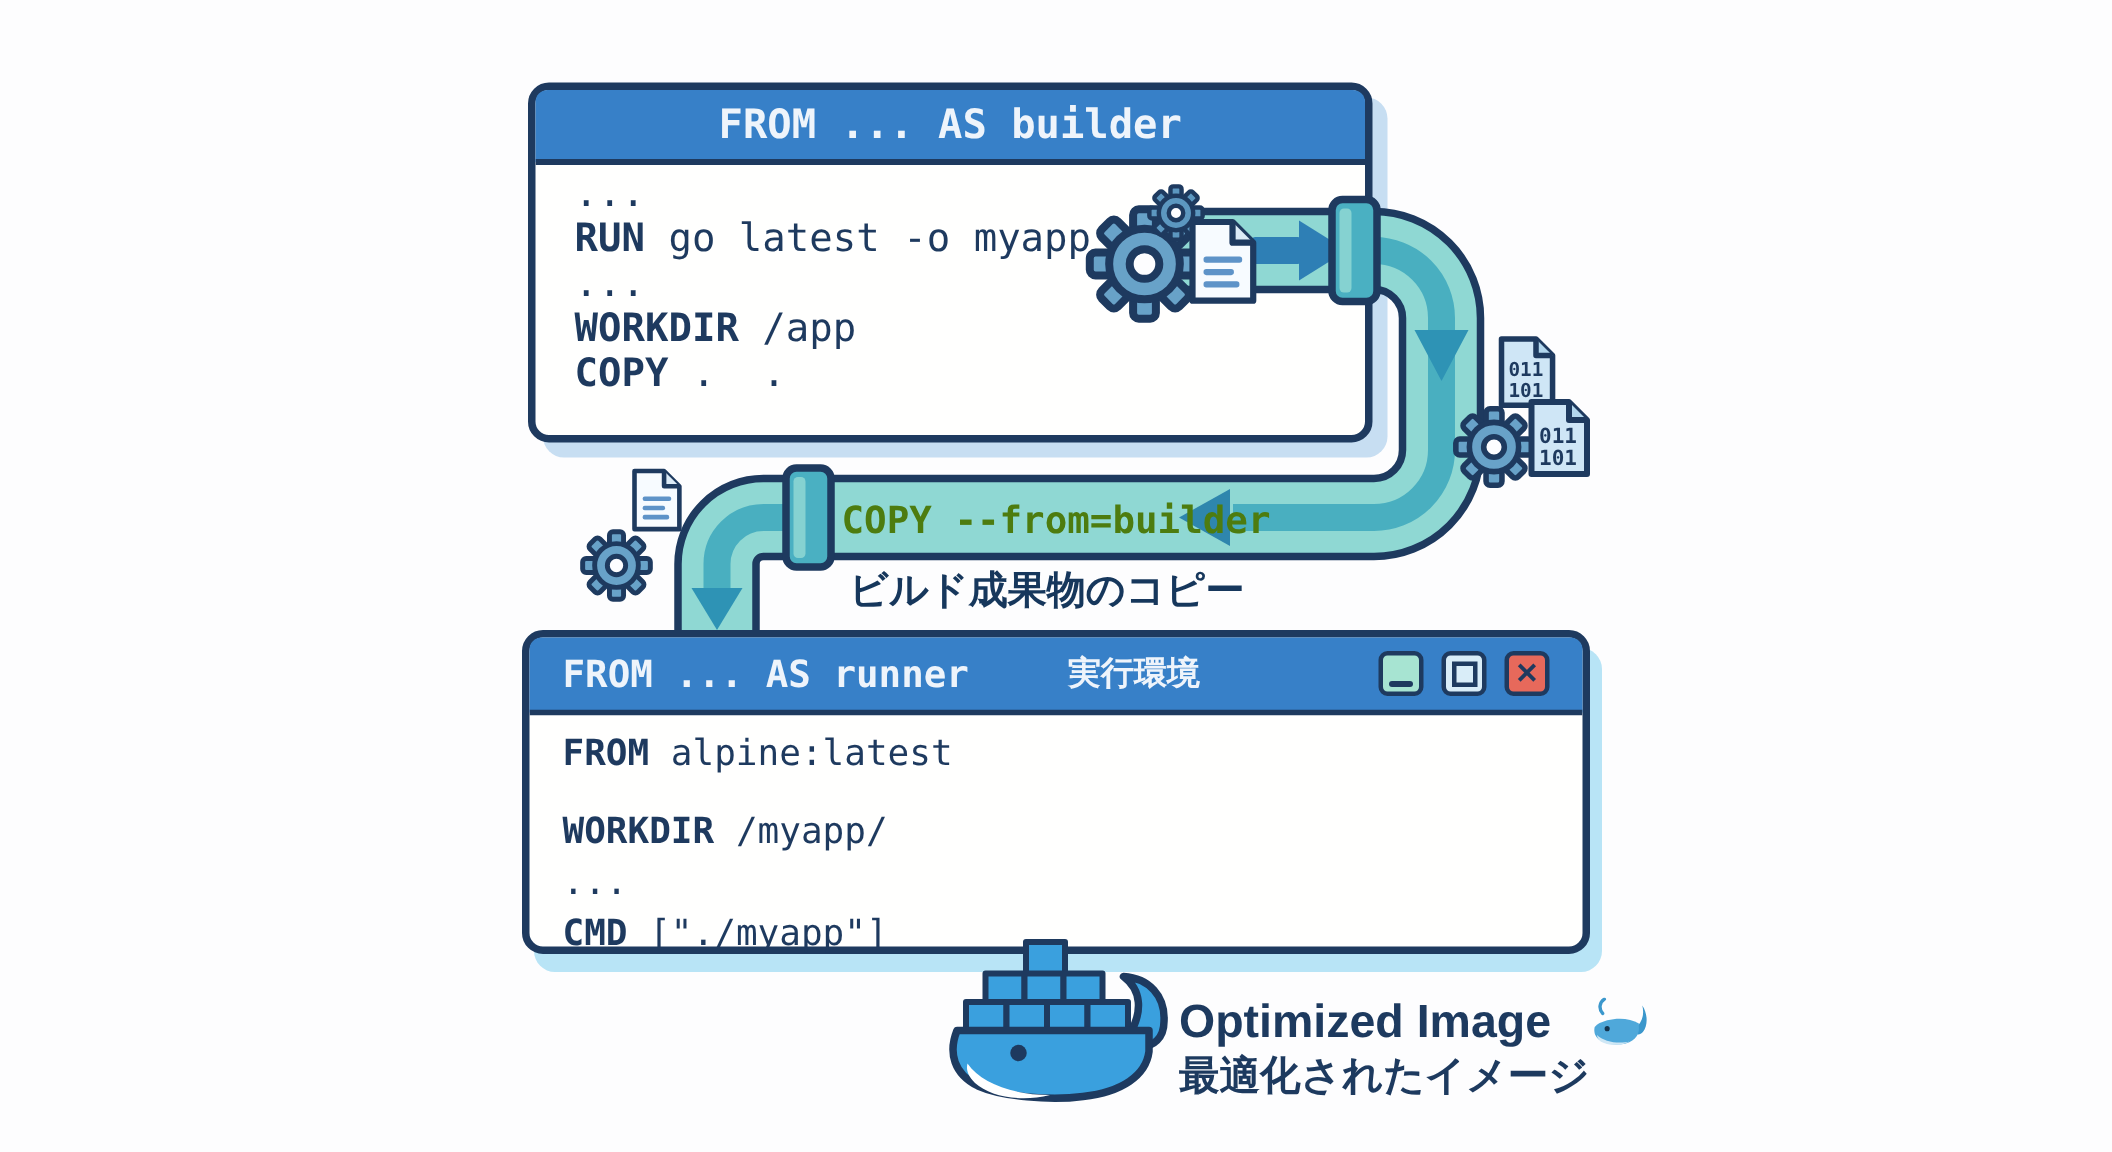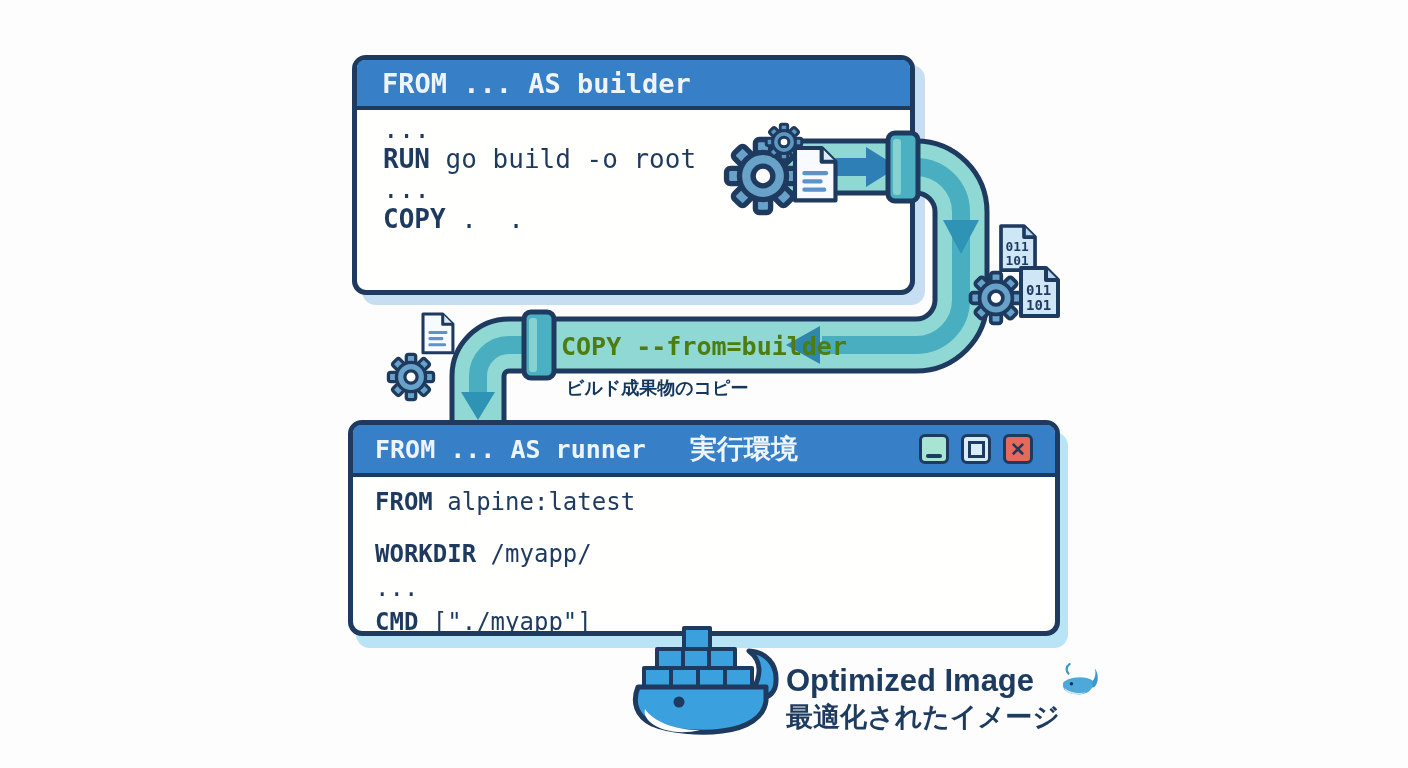--- a/index.html
+++ b/index.html
@@ -22,74 +22,75 @@
     border-radius:8px 8px 0 0;color:#eef4fb;
   }
   .title-code{font-family:"DejaVu Sans Mono","Liberation Mono",monospace;font-weight:700;white-space:pre;}
   .title-jp{font-weight:700;}
   .codebody{color:#1e3a5f;}
   .code-line{white-space:pre;}
   .kw{font-weight:800;text-align:right;}
   .kw:not(:empty){margin-right:0.602em;}
 
   #win-builder{left:352px;top:55px;width:563px;height:240px;box-shadow:10px 10px 0 0 #c7def2;z-index:1;}
-  #win-builder .titlebar{height:50px;font-size:27px;padding:14px 25px;justify-content:flex-start;}
+  #win-builder .titlebar{height:50px;font-size:27px;padding:14px 25px;justify-content:center;}
   #win-builder .title-jp{font-size:26px;}
   #win-builder .codebody{padding:4px 26px;font-size:26px;line-height:30px;}
 
   #win-runner{left:348px;top:420px;width:712px;height:216px;box-shadow:8px 12px 0 0 #b8e4f6;z-index:3;}
   #win-runner .titlebar{height:52px;font-size:25px;padding:0 22px;}
-  #win-runner .title-jp{font-size:27px;margin-left:44px;}
+  #win-runner .title-jp{font-size:22px;margin-left:66px;}
   #win-runner .codebody{padding:8px 22px;font-size:24px;line-height:34px;}
   #win-runner .code-line:first-child{margin-bottom:18px;}
 
   .win-controls{margin-left:auto;display:flex;gap:12px;pointer-events:auto;}
   .wbtn{width:30px;height:30px;box-sizing:border-box;border:3px solid #1e3a5f;border-radius:6px;
         position:relative;display:flex;align-items:center;justify-content:center;cursor:pointer;padding:0;}
   .wbtn-min{background:#a7e4d2;}
   .wbtn-min::after{content:"";position:absolute;left:4px;right:4px;bottom:3px;height:4px;background:#1e3a5f;border-radius:2px;}
   .wbtn-max{background:#d9edf8;}
   .wbtn-max::after{content:"";width:11px;height:11px;border:3px solid #1e3a5f;background:#d9edf8;}
   .wbtn-close{background:#e7695b;color:#1e3a5f;font-weight:900;font-size:19px;line-height:1;}
 
   
   #pipe-label-code{
     position:absolute;left:561px;top:332px;z-index:5;
     font-size:25px;font-weight:800;color:#4d7c0f;white-space:pre;
   }
   #pipe-label-jp{
     position:absolute;left:566px;top:376px;z-index:5;
-    font-size:18px;font-weight:800;color:#16375c;
+    font-size:26px;font-weight:800;color:#16375c;
   }
 
   
   #footer-en{
     position:absolute;left:786px;top:663px;z-index:5;
-    display:flex;align-items:flex-start;gap:26px;
+    display:flex;align-items:flex-end;gap:26px;
     font-size:31px;font-weight:800;color:#1d3a5f;
   }
   #footer-jp{
     position:absolute;left:786px;top:699px;z-index:5;
     font-size:27px;font-weight:800;color:#1d3a5f;text-align:right;
   }
 
   #pipe-layer{z-index:2;}
   #icon-layer{z-index:4;}
 </style>
 </head>
 <body>
 
 <div class="win" id="win-builder">
   <div class="titlebar">
     <span class="title-code">FROM ... AS builder</span>
   </div>
   <div class="codebody mono">
     <div class="code-line"><span class="kw"></span><span>...</span></div>
-    <div class="code-line"><span class="kw">RUN</span><span>go build -o root</span></div>
+    <div class="code-line"><span class="kw">RUN</span><span>go latest -o myapp</span></div>
     <div class="code-line"><span class="kw"></span><span>...</span></div>
+    <div class="code-line"><span class="kw">WORKDIR</span><span>/app</span></div>
     <div class="code-line"><span class="kw">COPY</span><span>.  .</span></div>
   </div>
 </div>
 
 <svg class="layer" id="pipe-layer" viewBox="0 0 1408 768" xmlns="http://www.w3.org/2000/svg">
 
   <path d="M 788 167 L 916 167 A 45 45 0 0 1 961 212 L 961 300 A 45 45 0 0 1 916 345 L 509 345 A 31 31 0 0 0 478 376 L 478 430" fill="none" stroke="#1e3a5f" stroke-width="57"></path>
   <path d="M 788 167 L 916 167 A 45 45 0 0 1 961 212 L 961 300 A 45 45 0 0 1 916 345 L 509 345 A 31 31 0 0 0 478 376 L 478 430" fill="none" stroke="#8fd8d3" stroke-width="47"></path>
 
   <path d="M 898 167 L 916 167 A 45 45 0 0 1 961 212 L 961 300 A 45 45 0 0 1 916 345 L 822 345" fill="none" stroke="#49afc0" stroke-width="18"></path>

